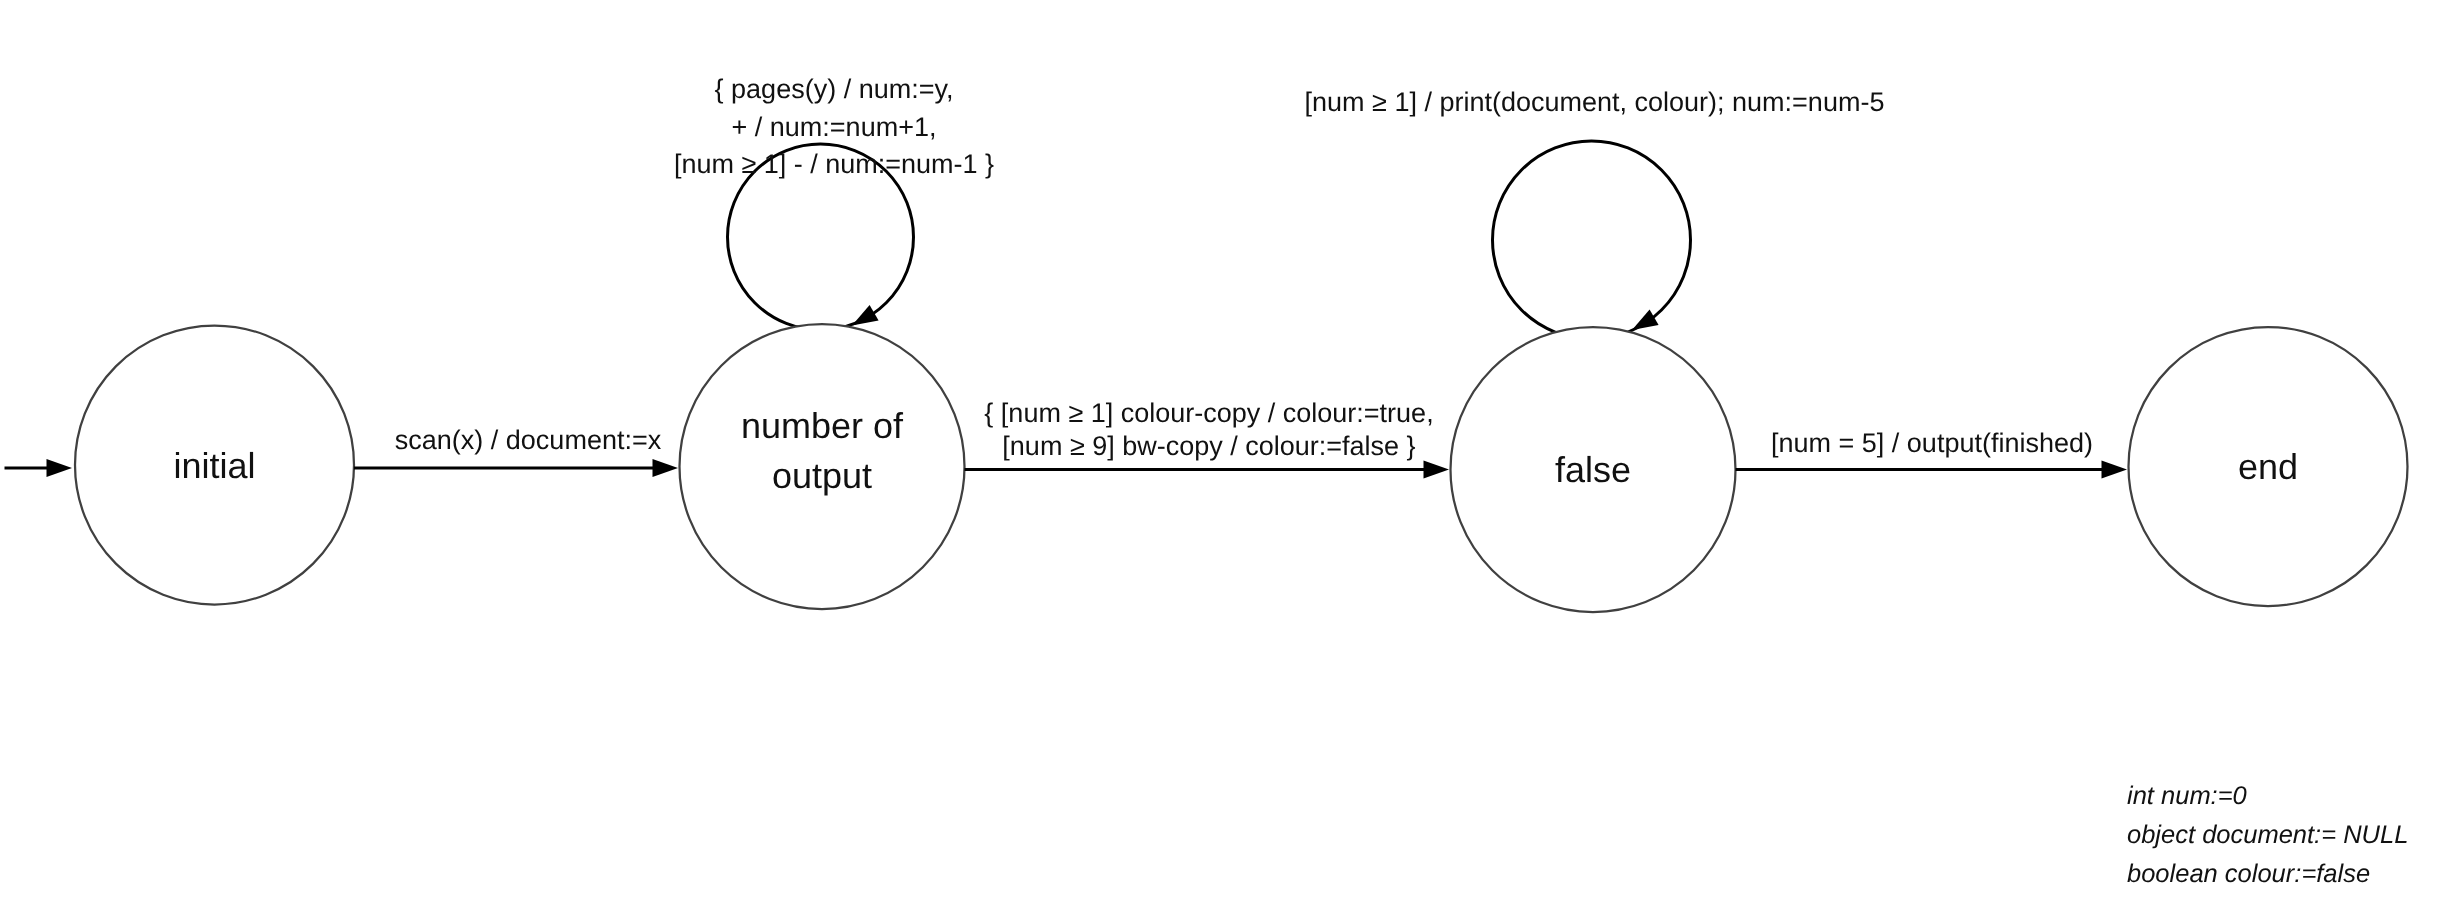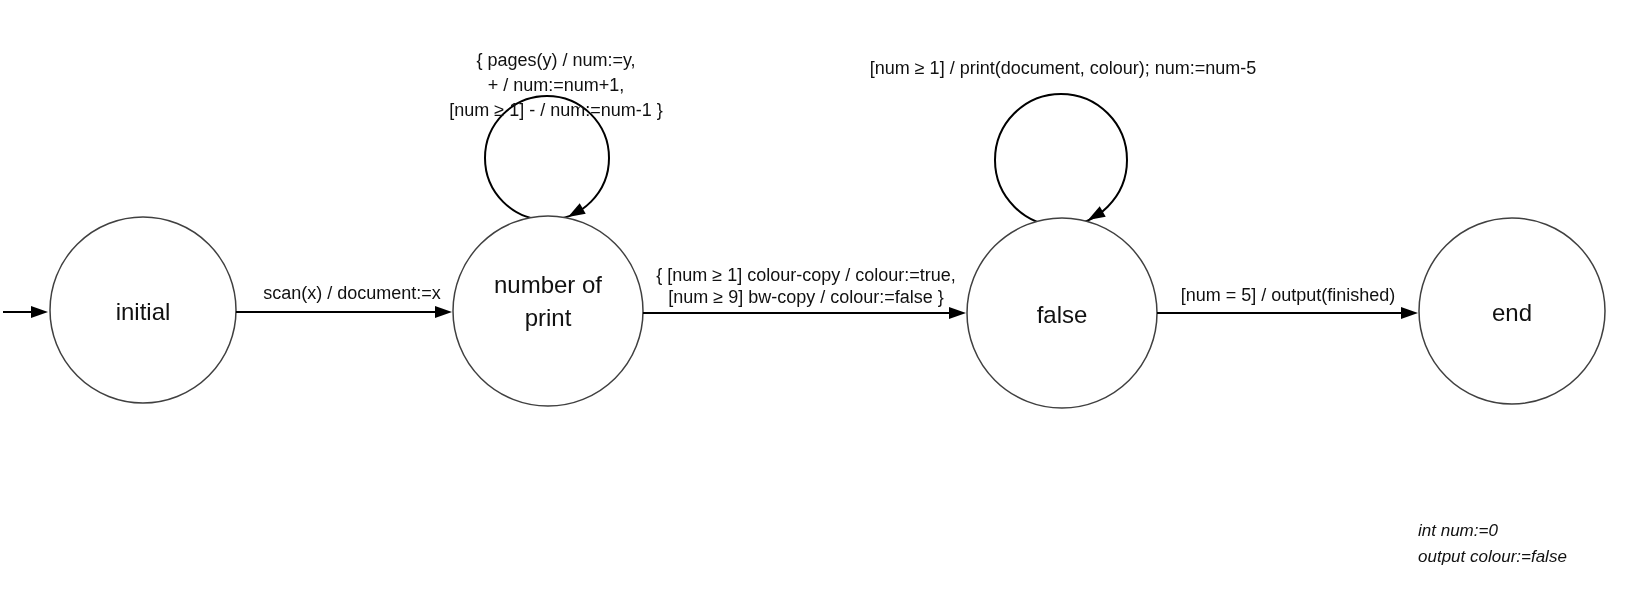--- a/index.html
+++ b/index.html
@@ -62,21 +62,21 @@
     <path d="M966,313 L949,307 L949,319 Z" fill="#000000"></path>
 
     <line x1="1157" y1="313" x2="1406" y2="313" stroke="#000000" stroke-width="2"></line>
     <path d="M1418,313 L1401,307 L1401,319 Z" fill="#000000"></path>
   </svg>
 
   <div class="lbl state-label" style="left:143px; top:311px;">initial</div>
 
   <div class="lbl state-label" style="left:548px; top:301px;">
     <div>number of</div>
-    <div>print</div>
+    <div>output</div>
   </div>
 
   <div class="lbl state-label" style="left:1062px; top:314px;">false</div>
 
   <div class="lbl state-label" style="left:1512px; top:312px;">end</div>
 
   <div class="lbl edge-label" style="left:352px; top:293px;">scan(x) / document:=x</div>
 
   <div class="lbl loop-label" style="left:556px; top:45px;margin-top:40px;">
     <div>{ pages(y) / num:=y,</div>
@@ -88,16 +88,17 @@
     <div>{ [num ≥ 1] colour-copy / colour:=true,</div>
     <div>[num ≥ 9] bw-copy / colour:=false }</div>
   </div>
 
   <div class="lbl edge-label" style="left:1063px; top:68px;">[num ≥ 1] / print(document, colour); num:=num-5</div>
 
   <div class="lbl edge-label" style="left:1288px; top:295px;">[num = 5] / output(finished)</div>
 
   <div class="decl">
     <div>int num:=0</div>
-    <div>output colour:=false</div>
+    <div>object document:= NULL</div>
+    <div>boolean colour:=false</div>
   </div>
 
 </div>
 
 </body></html>

